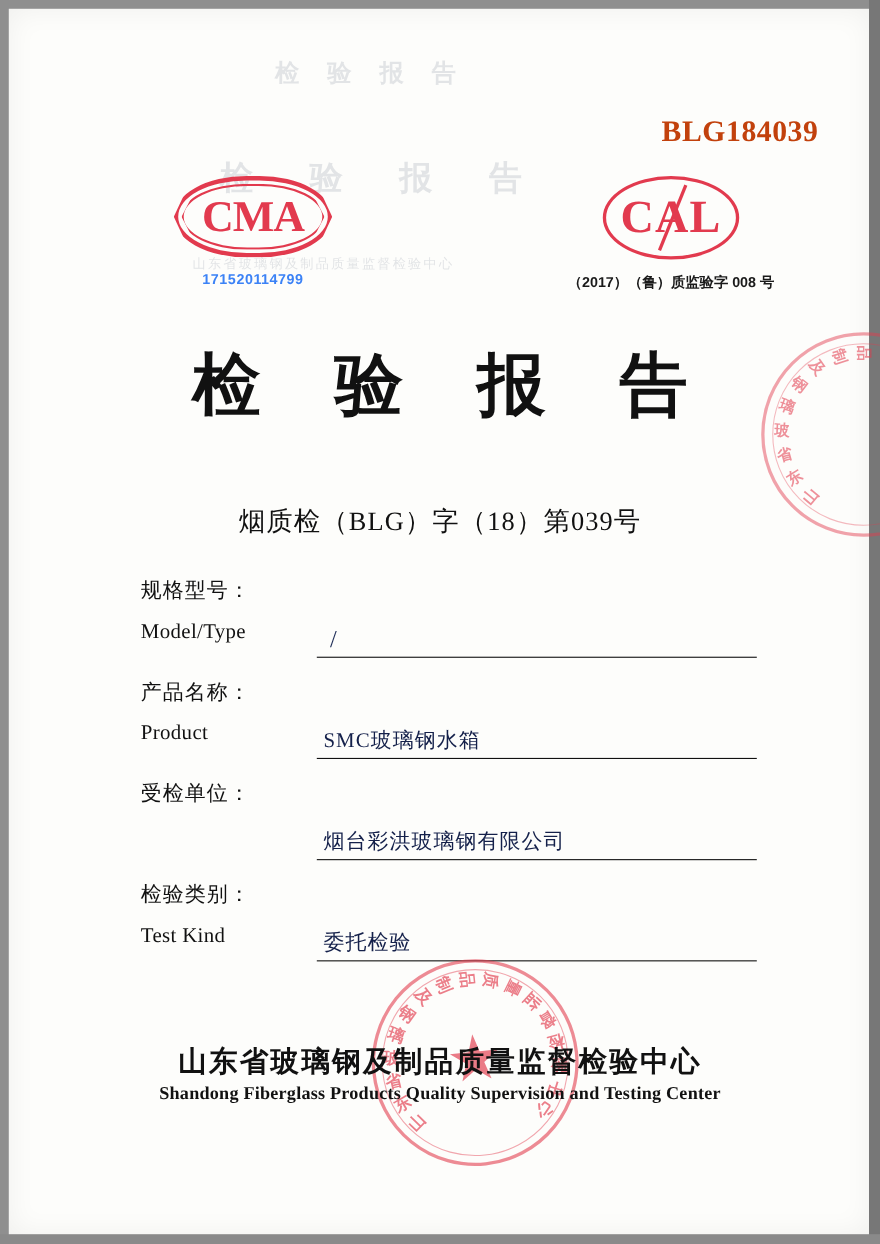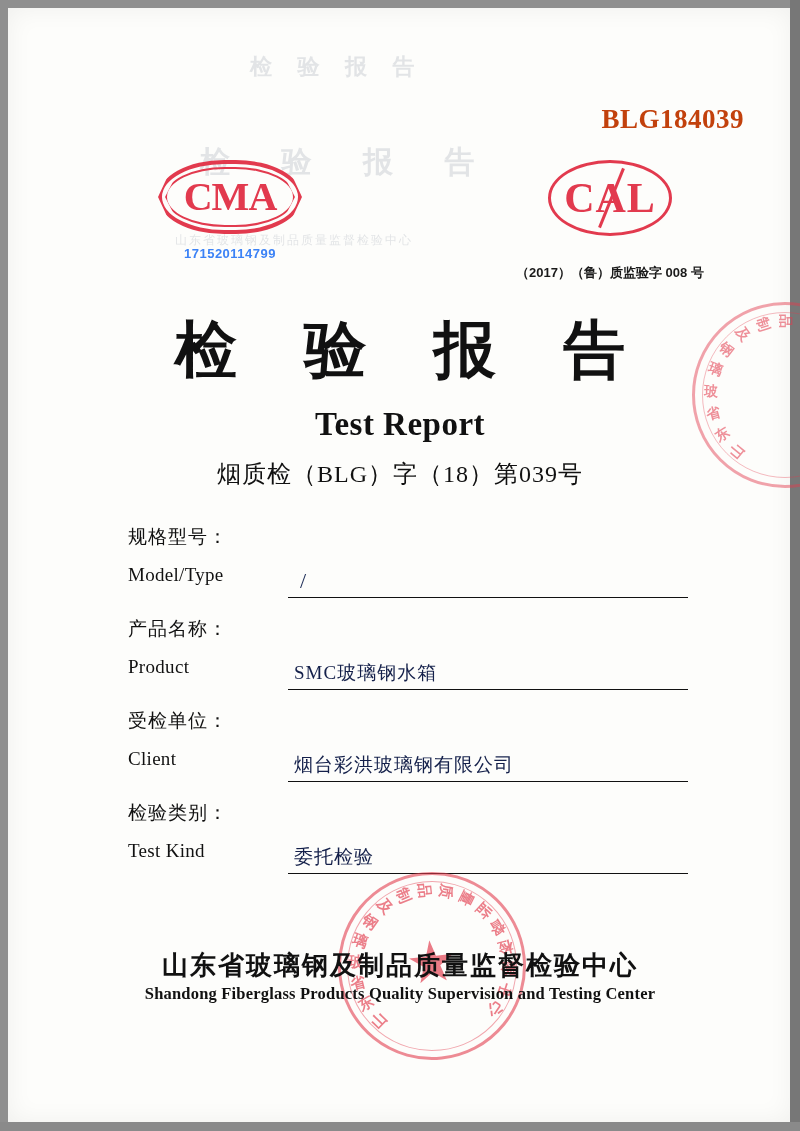--- a/index.html
+++ b/index.html
@@ -133,21 +133,21 @@
     left: 50%;
     top: 6px;
     width: 3px;
     height: 64px;
     background: #e23a4e;
     transform: rotate(22deg);
     transform-origin: center;
   }
   .cal-number {
     text-align: center;
-    margin-top: 28px;
+    margin-top: 12px;
     font-size: 13px;
     font-weight: bold;
     font-family: "Liberation Sans", sans-serif;
     color: #1a1a1a;
   }
 
   .title-cn {
     position: absolute;
     left: 0; right: 0;
     top: 308px;
@@ -352,21 +352,20 @@
   <div class="cal-wrap">
     <div class="cal-mark">
       <div class="cal-ring"></div>
       <div class="cal-letters">CAL</div>
       <div class="cal-slash"></div>
     </div>
     <div class="cal-number">（2017）（鲁）质监验字 008 号</div>
   </div>
 
   <div class="title-cn">检 验 报 告</div>
-  <div class="title-en">Test Report</div>
   <div class="report-no">烟质检（BLG）字（18）第039号</div>
 
   <div class="seal-edge">
     <div class="seal-edge-inner"></div>
     <div id="seal-edge-text">
         <span class="seal-edge-char" style="transform: rotate(-140deg) translate(0px, -74px) rotate(90deg) translate(-50%, -50%);">山</span>
         <span class="seal-edge-char" style="transform: rotate(-122.5deg) translate(0px, -74px) rotate(90deg) translate(-50%, -50%);">东</span>
         <span class="seal-edge-char" style="transform: rotate(-105deg) translate(0px, -74px) rotate(90deg) translate(-50%, -50%);">省</span>
         <span class="seal-edge-char" style="transform: rotate(-87.5deg) translate(0px, -74px) rotate(90deg) translate(-50%, -50%);">玻</span>
         <span class="seal-edge-char" style="transform: rotate(-70deg) translate(0px, -74px) rotate(90deg) translate(-50%, -50%);">璃</span>
@@ -386,21 +385,20 @@
       <div class="field-value slash">/</div>
     </div>
     <div class="field">
       <div class="label-cn">产品名称：</div>
       <div class="label-en">Product</div>
       <div class="field-line"></div>
       <div class="field-value">SMC玻璃钢水箱</div>
     </div>
     <div class="field">
       <div class="label-cn">受检单位：</div>
-      <div class="label-en">Client</div>
       <div class="field-line"></div>
       <div class="field-value">烟台彩洪玻璃钢有限公司</div>
     </div>
     <div class="field">
       <div class="label-cn">检验类别：</div>
       <div class="label-en">Test Kind</div>
       <div class="field-line"></div>
       <div class="field-value">委托检验</div>
     </div>
   </div>

